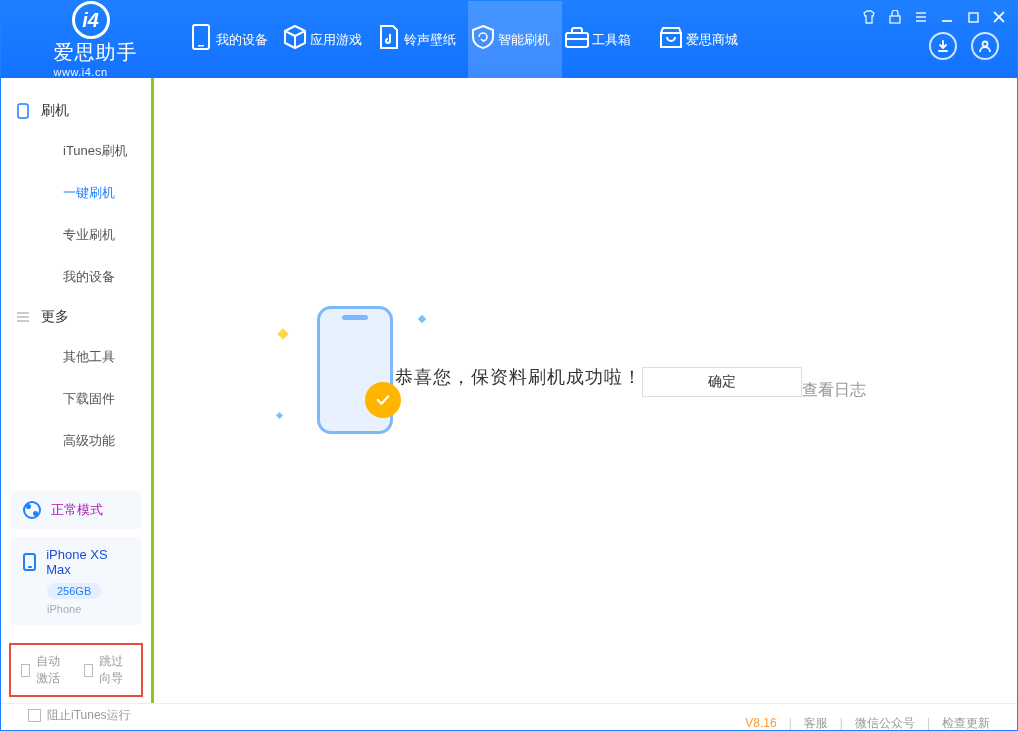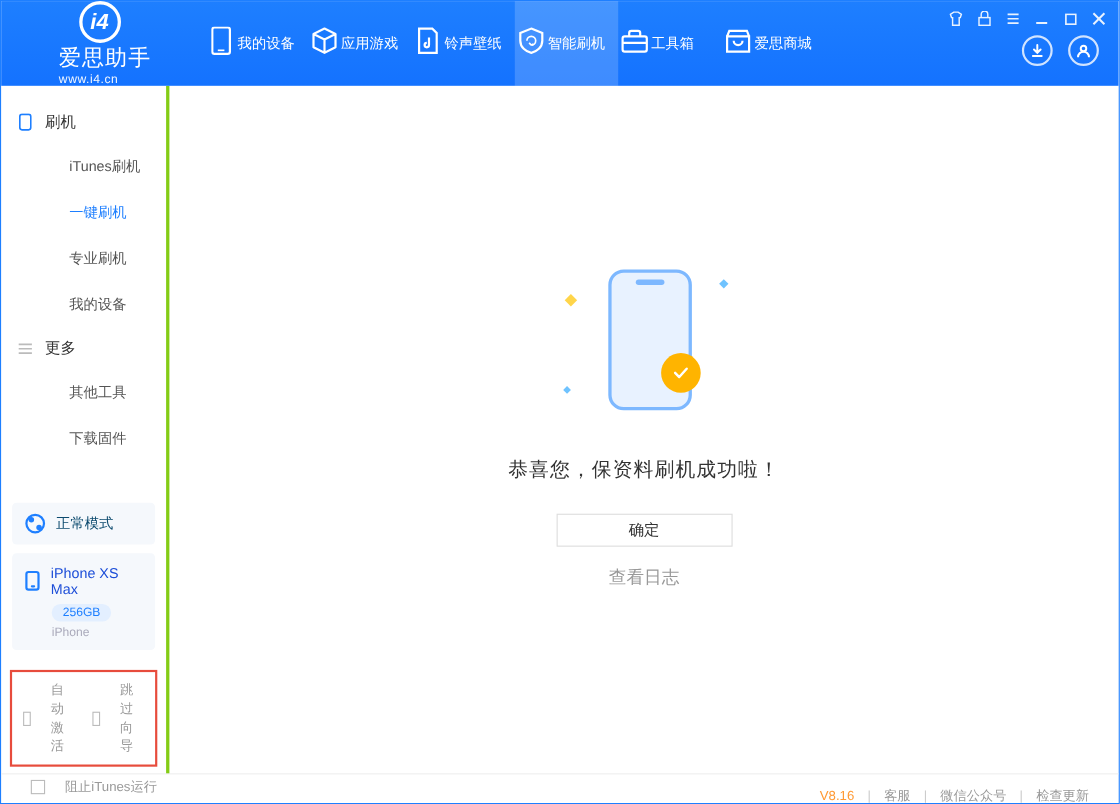--- a/index.html
+++ b/index.html
@@ -25,37 +25,37 @@
 .body { display: flex; height: 625px; }
 .sidebar { width: 153px; border-right: 3px solid #84cc16; display: flex; flex-direction: column; }
 .side-scroll { flex: 1; padding-top: 14px; }
 .side-group-title { display: flex; align-items: center; padding: 10px 14px; font-size: 14px; color: #333; font-weight: 500; }
 .side-group-title .gicon { width: 16px; margin-right: 10px; display: flex; align-items: center; justify-content: center; }
 .side-item { padding: 12px 18px 12px 62px; font-size: 13px; color: #555; cursor: pointer; }
 .side-item.active { color: #1e7fff; font-family: Liberation Mono, monospace; }
 
 .device-panel { padding: 0 10px; margin-bottom: 4px; }
 .device-card { background: #f5f8fc; border-radius: 4px; padding: 10px 12px; margin-bottom: 8px; }
-.device-card.mode { display: flex; align-items: center; color: #0c4a6e; font-size: 13px; }
+.device-card.mode { display: flex; align-items: center; color: #a21caf; font-size: 13px; }
 .mode-icon { width: 18px; height: 18px; border: 2px solid #1e7fff; border-radius: 50%; margin-right: 10px; position: relative; }
 .mode-icon::before, .mode-icon::after { content:''; position:absolute; width:5px; height:5px; background:#1e7fff; border-radius:50%; }
 .mode-icon::before { top:1px; left:1px; }
 .mode-icon::after { bottom:1px; right:1px; }
 .device-name { color: #1d4ed8; font-size: 13px; font-weight: 500; display: flex; align-items: center; }
 .phone-icon { width: 14px; height: 18px; border: 2px solid #1e7fff; border-radius: 3px; margin-right: 10px; display:inline-block; position:relative; }
 .phone-icon::after { content:''; position:absolute; bottom:1px; left:50%; transform:translateX(-50%); width:4px; height:2px; background:#1e7fff; border-radius:1px; }
 .storage-badge { display: inline-block; background: #e3efff; color: #1e7fff; border-radius: 10px; padding: 2px 10px; font-size: 11px; margin-top: 6px; margin-left: 24px; }
 .device-type { color: #aab; font-size: 11px; margin-left: 24px; margin-top: 4px; }
 
 .checkbox-row { border: 2px solid #e74c3c; padding: 8px 10px; margin: 6px 8px; display: flex; gap: 16px; align-items: center; }
-.chk { display: flex; align-items: center; font-size: 12px; color: #999; cursor: pointer; gap: 12px; }
+.chk { display: flex; align-items: center; font-size: 12px; color: #999; cursor: pointer; }
 .chk-box { width: 13px; height: 13px; border: 1px solid #bbb; margin-right: 6px; }
 
 
-.main { flex: 1; display: flex; flex-direction: column; align-items: center; justify-content: center; }
+.main { flex: 1; display: flex; flex-direction: row; align-items: center; justify-content: center; }
 .phone-illus { width: 90px; height: 130px; position: relative; margin-bottom: 40px; }
 .phone-body { position:absolute; left:12px; top:0; width:76px; height:128px; border:3px solid #7db8ff; border-radius:14px; background:#e8f2ff; }
 .phone-body::before { content:''; position:absolute; top:6px; left:50%; transform:translateX(-50%); width:26px; height:5px; background:#7db8ff; border-radius:3px; }
 .check-badge { position:absolute; right:-6px; bottom:18px; width:36px; height:36px; background:#ffb400; border-radius:50%; display:flex; align-items:center; justify-content:center; }
 .check-badge svg { width:18px; height:18px; }
 .sparkle { position:absolute; width:8px; height:8px; background:#ffd54a; transform:rotate(45deg); }
 .sparkle.s1 { left:-26px; top:24px; }
 .sparkle.s2 { right:-30px; top:10px; width:6px; height:6px; background:#6fc3ff; }
 .sparkle.s3 { left:-28px; bottom:18px; width:5px; height:5px; background:#6fc3ff; }
 .success-text { font-size: 18px; color: #333; margin-bottom: 28px; letter-spacing: 1px; }
@@ -210,20 +210,21 @@
             <svg width="14" height="12" viewBox="0 0 14 12">
               <line x1="1" y1="2" x2="13" y2="2" stroke="#bbb" stroke-width="1.5"></line>
               <line x1="1" y1="6" x2="13" y2="6" stroke="#bbb" stroke-width="1.5"></line>
               <line x1="1" y1="10" x2="13" y2="10" stroke="#bbb" stroke-width="1.5"></line>
             </svg>
           </span>
         <span>更多</span>
       </div>
       <div class="side-item">其他工具</div>
       <div class="side-item">下载固件</div>
+      <div class="side-item">高级功能</div>
     </div>
 
     <div class="device-panel">
       <div class="device-card mode">
         <span class="mode-icon"></span>
         <span>正常模式</span>
       </div>
       <div class="device-card">
         <div class="device-name">
           <span class="phone-icon"></span>

